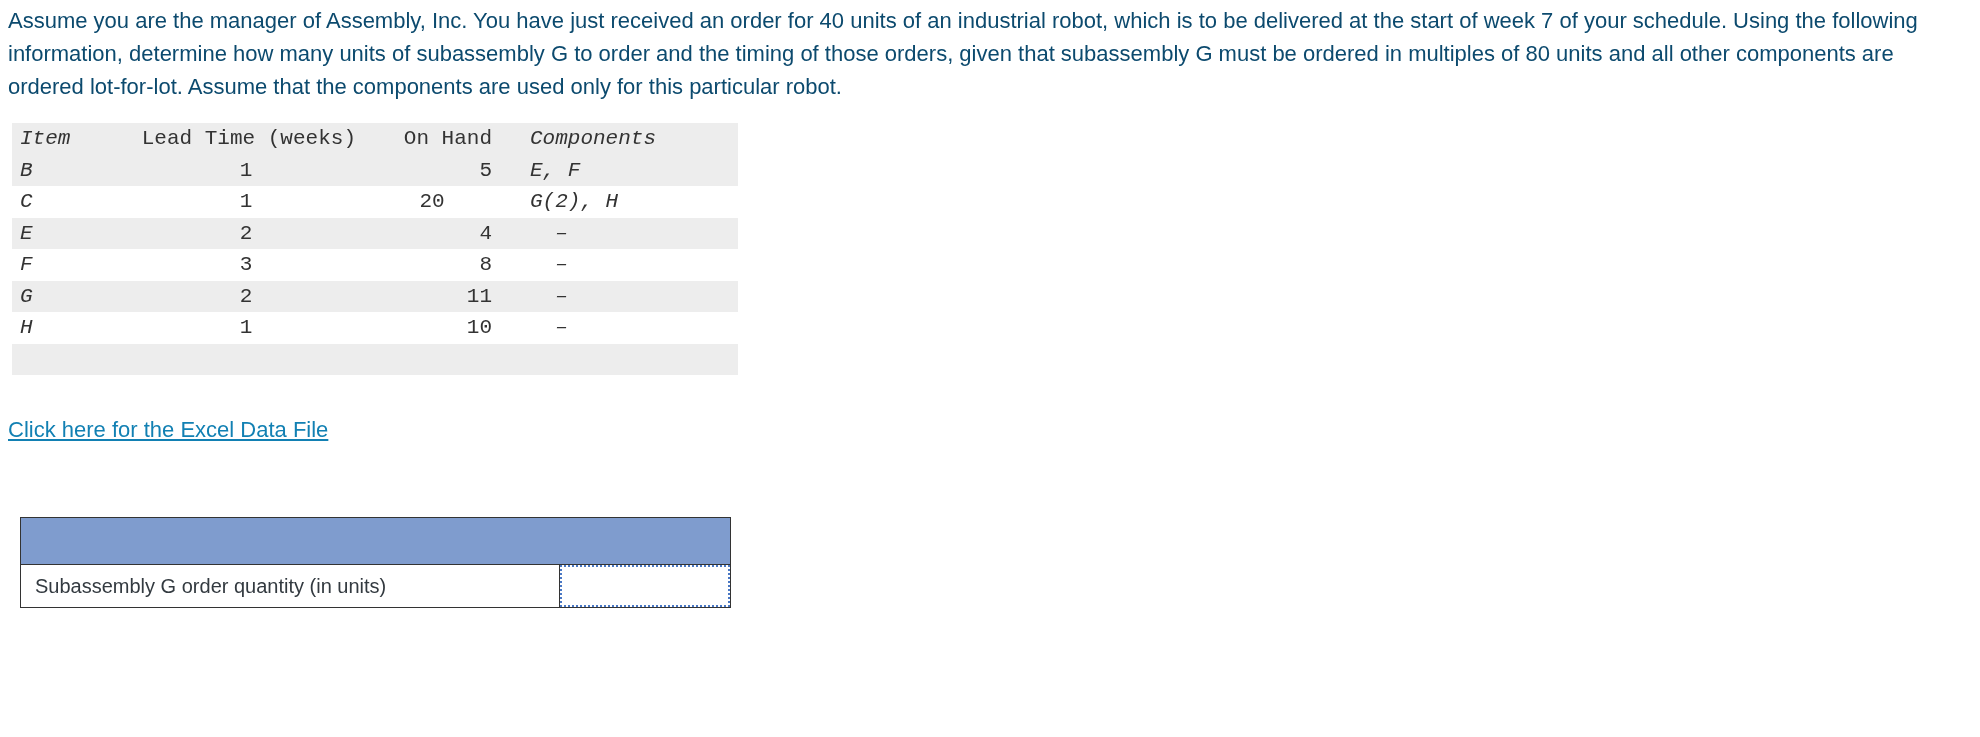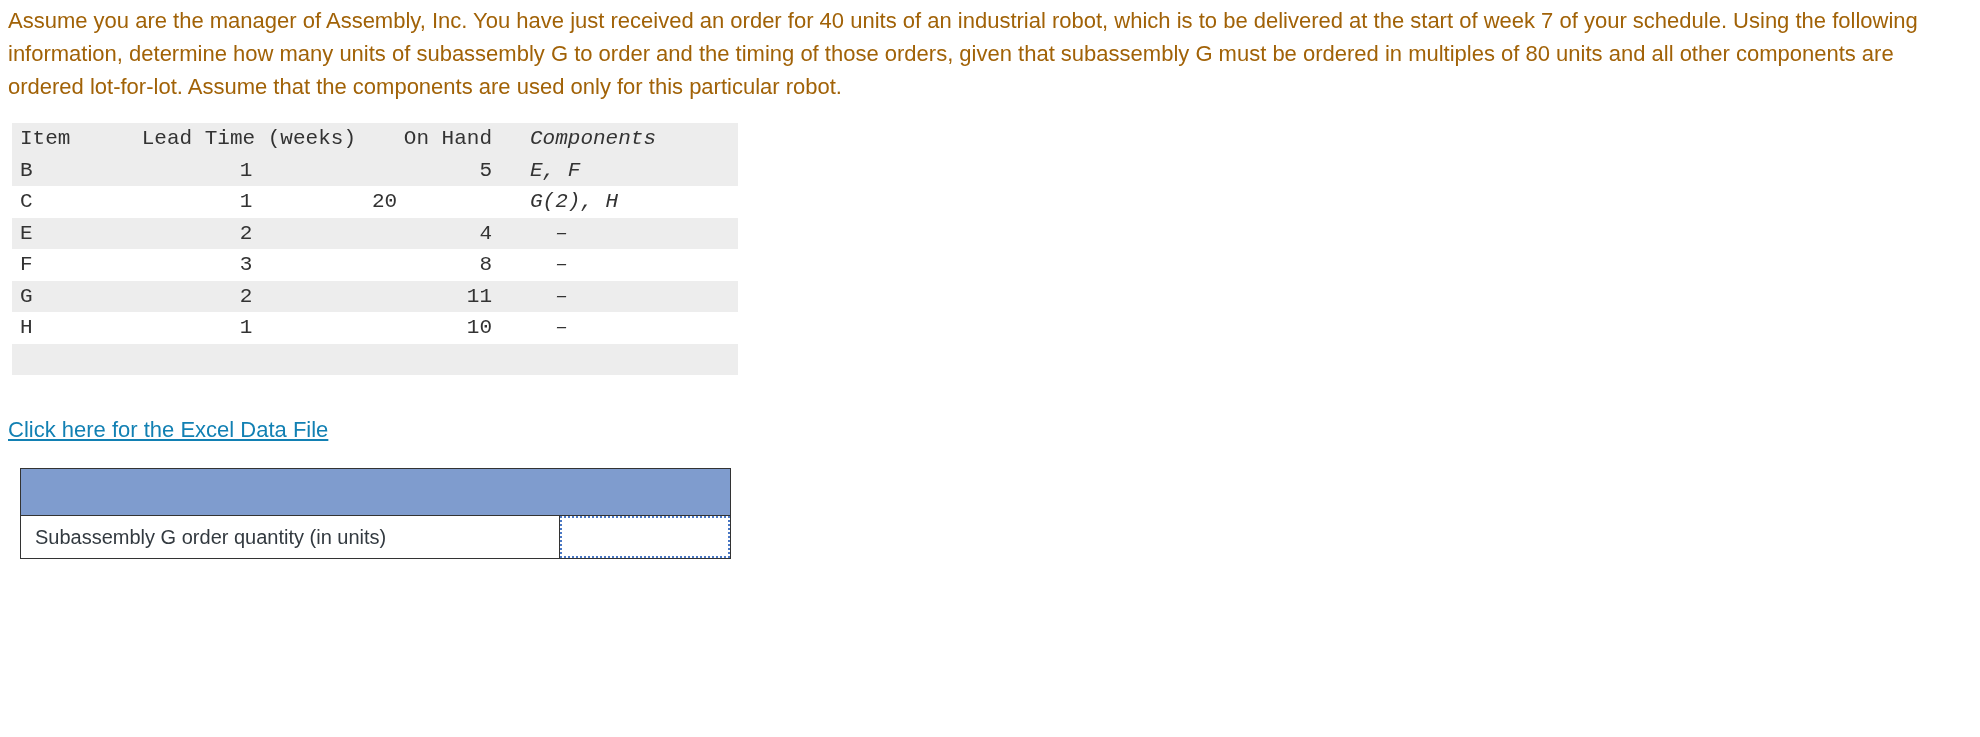--- a/index.html
+++ b/index.html
@@ -7,21 +7,21 @@
     font-size: 22px;
     color: #333a40;
     margin: 0;
     padding: 4px 8px;
     width: 1964px;
     line-height: 1.5;
   }
   .question-text {
     margin-bottom: 20px;
     font-weight: 400;
-    color: #a16207;
+    color: #0c4a6e;
   }
   .mono-table {
     font-family: "Courier New", Courier, monospace;
     font-size: 21px;
     border-collapse: collapse;
     color: #333;
     margin-bottom: 8px;
     margin-left: 4px;
   }
   .mono-table td {
@@ -34,27 +34,28 @@
   }
   .mono-table tr.stripe td {
     background: #ededed;
   }
   .link {
     color: #1280b3;
     text-decoration: underline;
     font-size: 22px;
     display: inline-block;
     margin-top: 30px;
-    margin-bottom: 22px;
+    margin-bottom: 32px;
     cursor: pointer;
   }
   .answer-table {
     border-collapse: collapse;
     font-size: 20px;
     margin-left: 12px;
+    margin-top: 39px;
   }
   .answer-table td, .answer-table th {
     border: 1px solid #333;
     padding: 6px 14px;
     text-align: left;
     font-weight: 400;
   }
   .answer-table .blue-header {
     background: #7f9cce;
     height: 34px;
@@ -82,21 +83,21 @@
   .dropdown-arrow {
     width: 20px;
     background: #f0f0f0;
     display: flex;
     align-items: center;
     justify-content: center;
     font-size: 12px;
     color: #555;
     border-left: 1px solid #999;
   }
-  .col-item { width: 100px; }
+  .col-item { width: 100px; font-style: italic; }
   .col-lt   { width: 220px; text-align: right; }
   .col-oh   { width: 120px; text-align: right; padding-right: 30px !important; }
   .col-comp { width: 200px; font-style: italic; }
 </style>
 </head>
 <body>
 
 
 
 <div class="question-text">Assume you are the manager of Assembly, Inc. You have just received an order for 40 units of an industrial robot, which is to be delivered at the start of week 7 of your schedule. Using the following information, determine how many units of subassembly G to order and the timing of those orders, given that subassembly G must be ordered in multiples of 80 units and all other components are ordered lot-for-lot. Assume that the components are used only for this particular robot.</div>
@@ -111,21 +112,21 @@
   </tr>
   <tr class="stripe">
     <td class="col-item">B</td>
     <td class="col-lt" style="text-align:center">1</td>
     <td class="col-oh" style="text-align:right">5</td>
     <td class="col-comp">E, F</td>
   </tr>
   <tr>
     <td class="col-item">C</td>
     <td class="col-lt" style="text-align:center">1</td>
-    <td class="col-oh" style="text-align:left">20</td>
+    <td class="col-oh" style="text-align:center">20</td>
     <td class="col-comp">G(2), H</td>
   </tr>
   <tr class="stripe">
     <td class="col-item">E</td>
     <td class="col-lt" style="text-align:center">2</td>
     <td class="col-oh" style="text-align:right">4</td>
     <td class="col-comp">  –</td>
   </tr>
   <tr>
     <td class="col-item">F</td>

